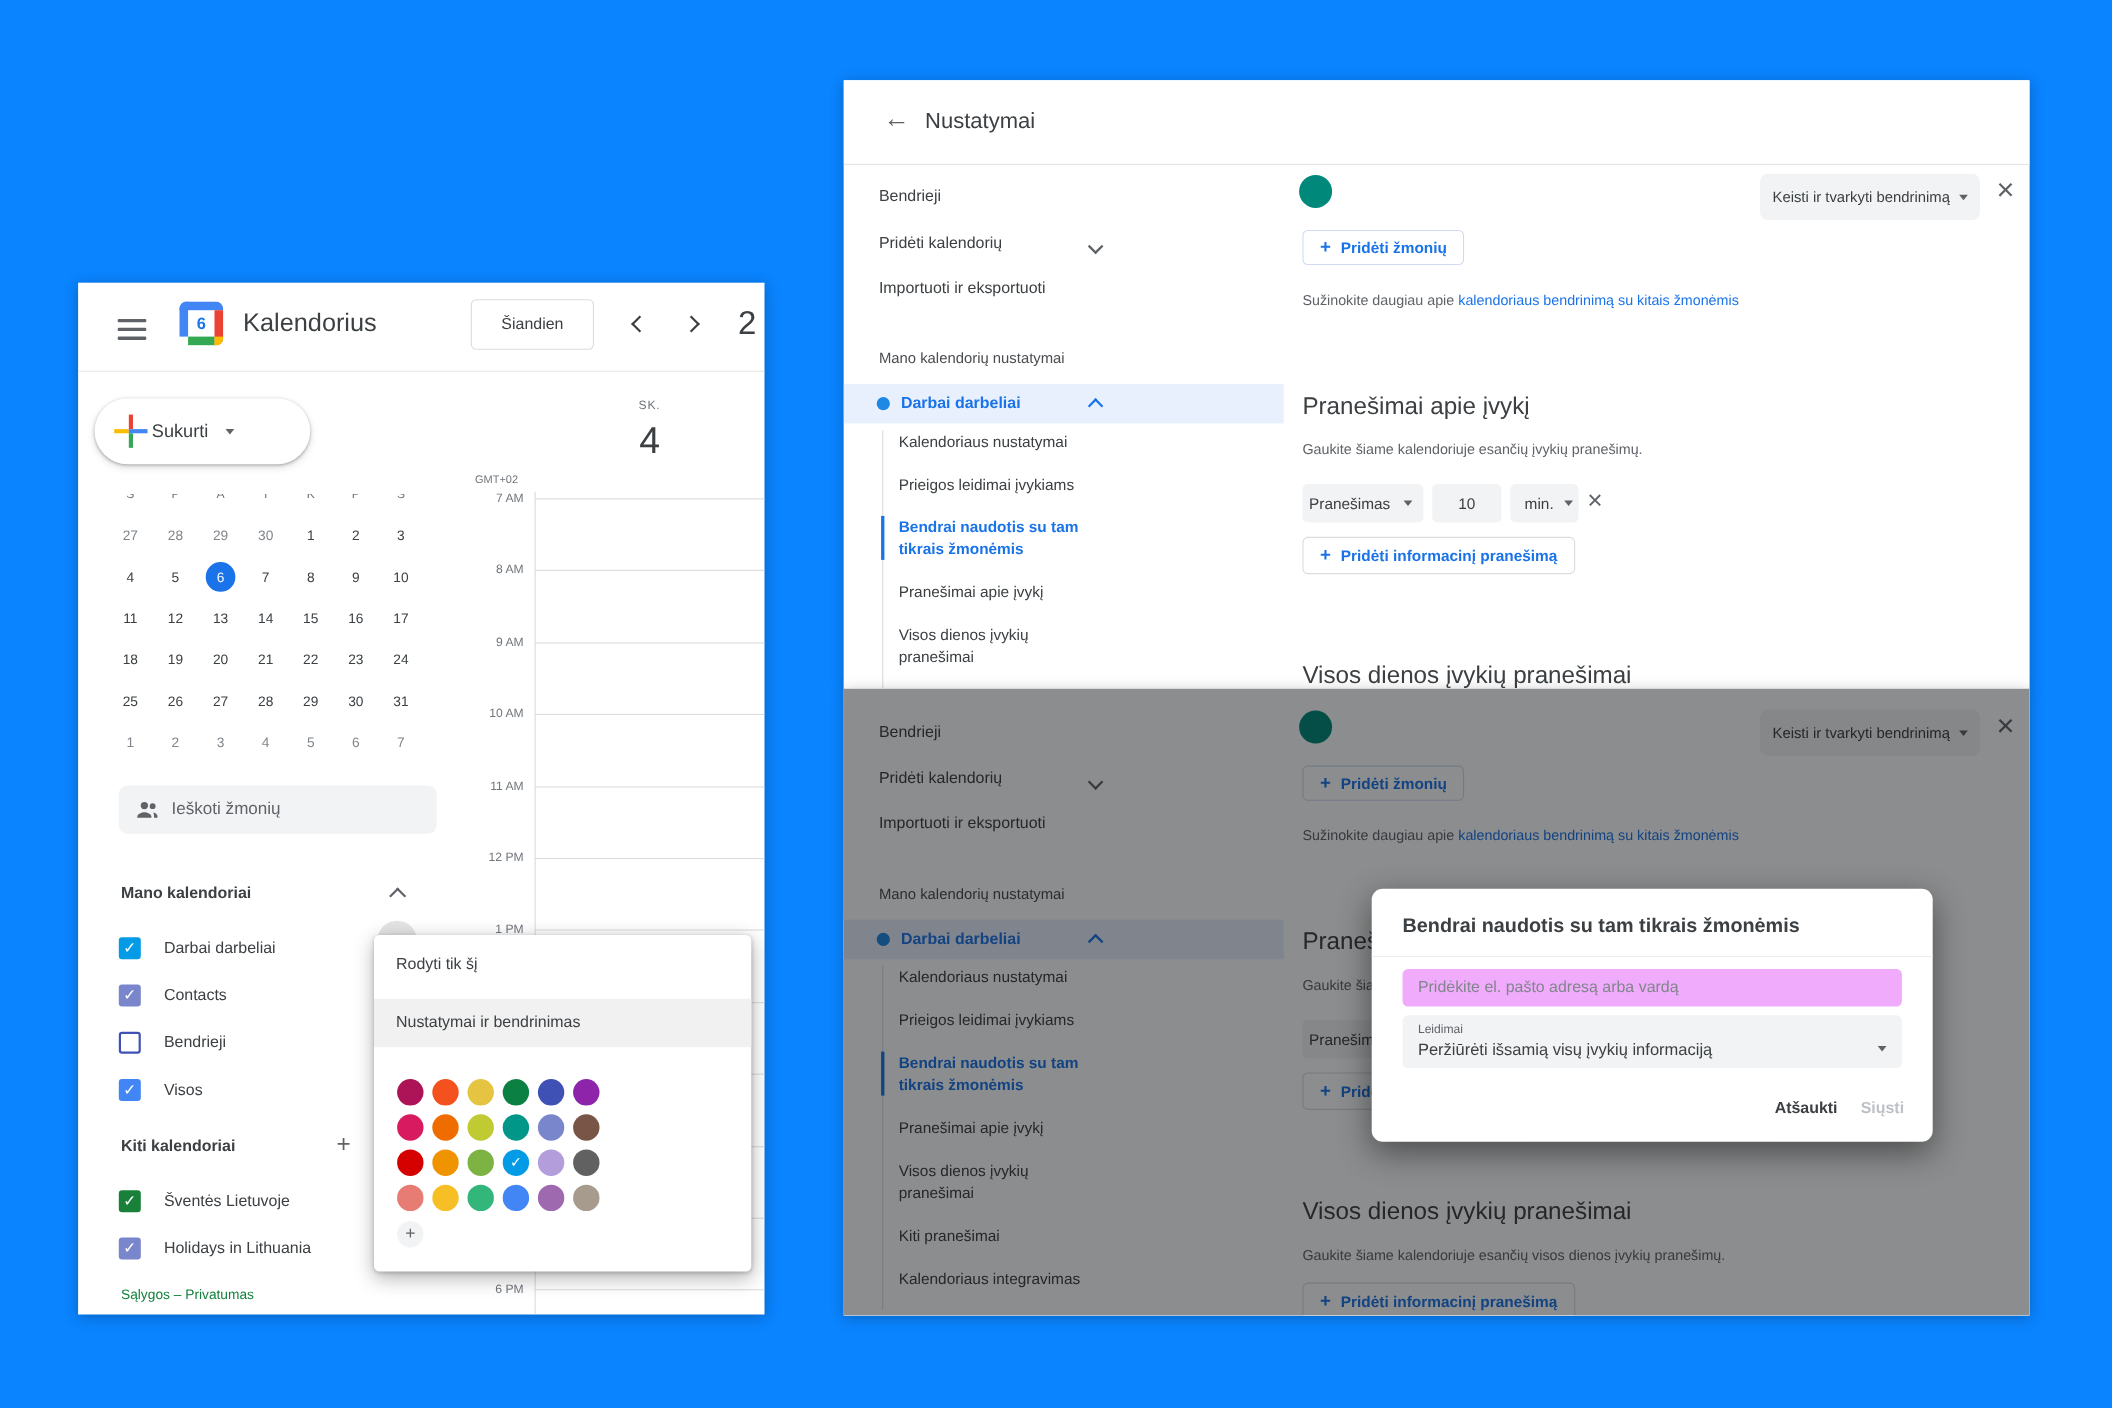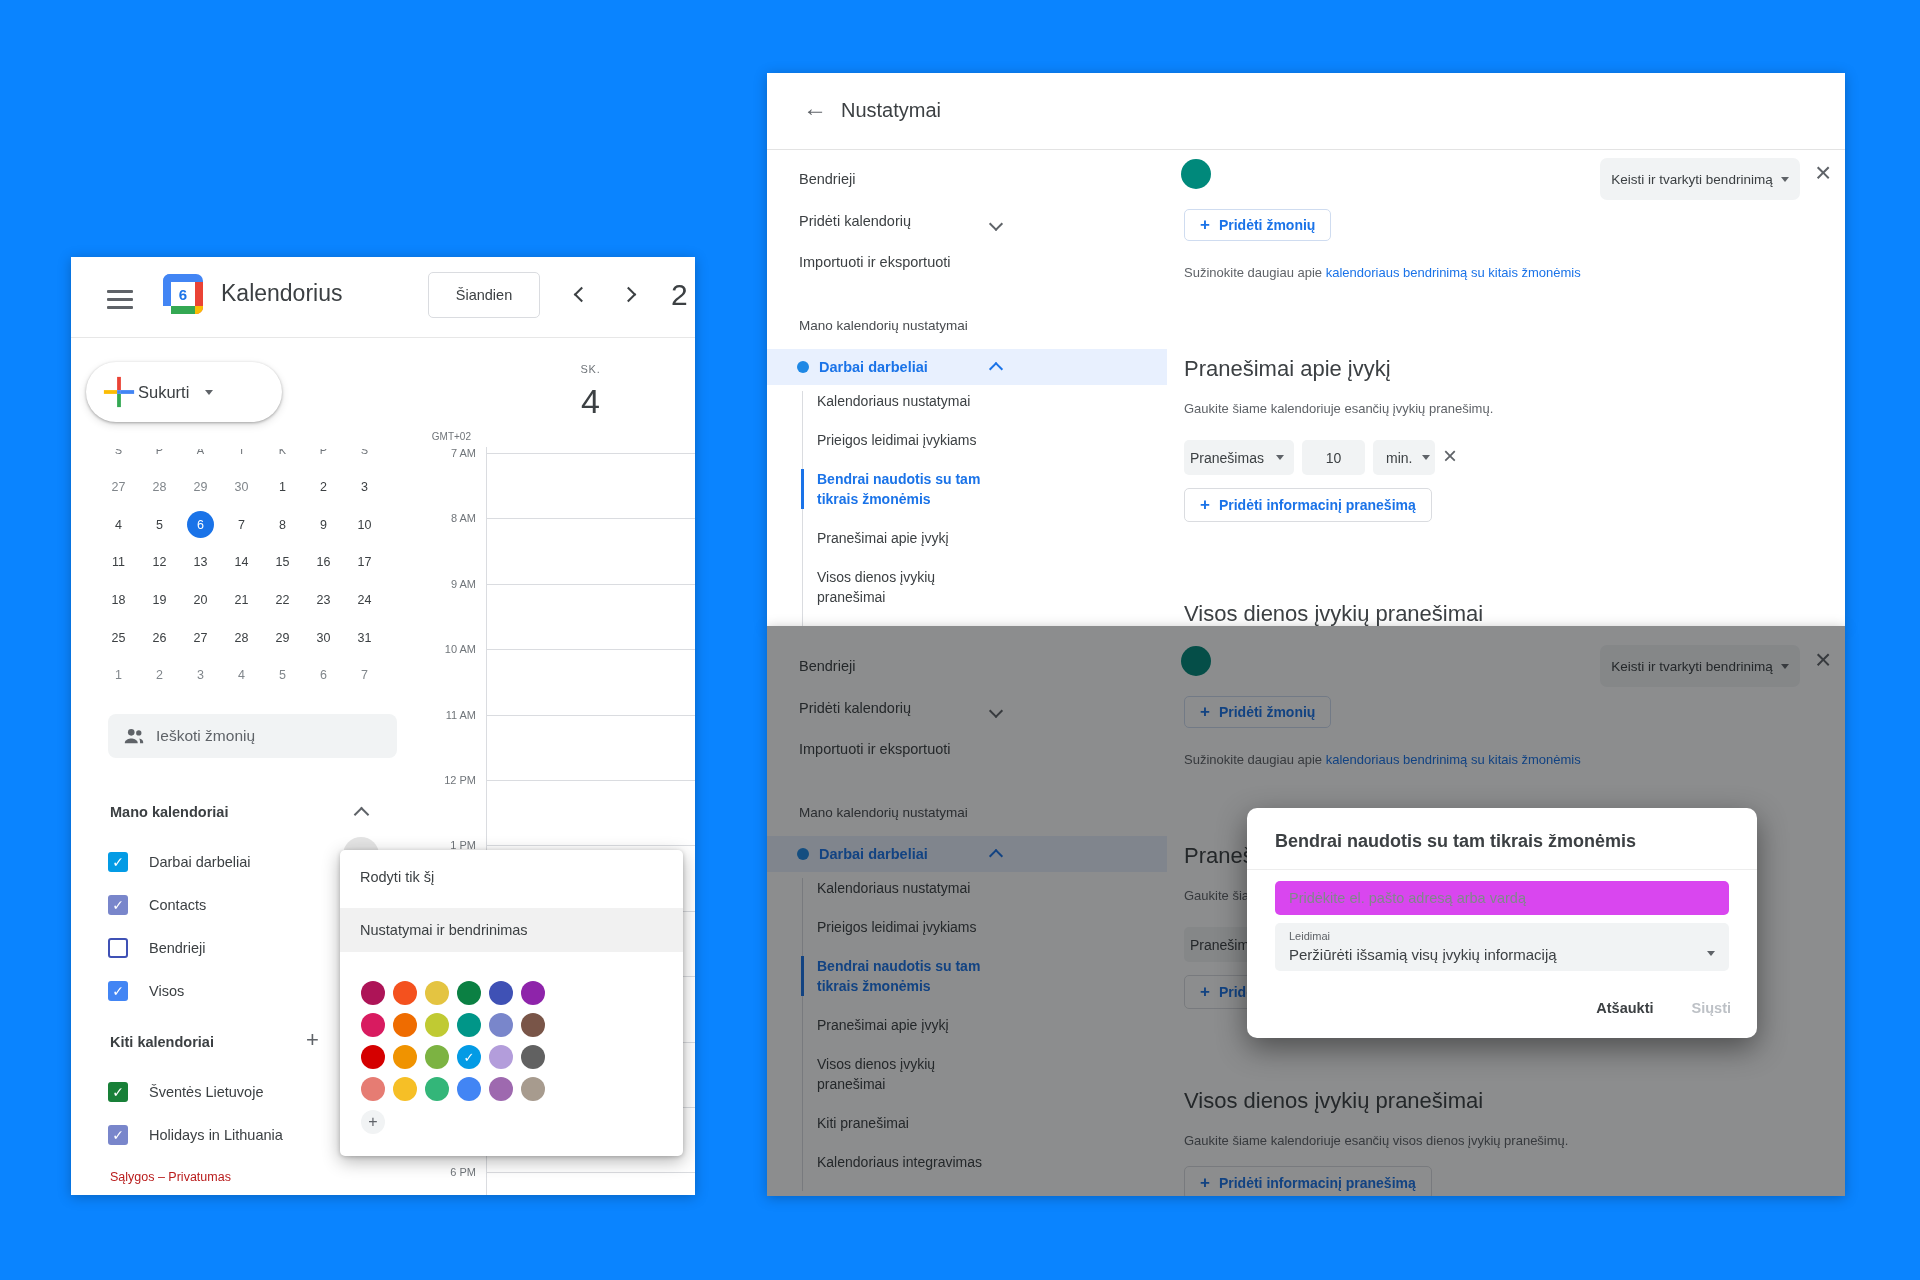--- a/index.html
+++ b/index.html
@@ -51,21 +51,21 @@
   .cal-list{left:0;width:340px;}
   .myc-list{top:583px;} .oth-list{top:813px;}
   .cal-row{height:43px;display:flex;align-items:center;}
   .cbx{width:20px;height:20px;margin-left:37px;border-radius:3px;box-sizing:border-box;flex:none;
     display:flex;align-items:center;justify-content:center;}
   .cbx.checked{background:var(--cb);}
   .cbx.checked::after{content:"✓";color:#fff;font-size:14px;font-weight:bold;}
   .cbx.unchecked{border:2px solid var(--cb);background:#fff;}
   .cal-label{margin-left:21px;font-size:14.5px;color:#3c4043;}
   .oth-title{left:39px;top:777px;} .oth-plus{left:235px;top:770px;font-size:22px;color:#5f6368;font-weight:300;}
-  .terms{left:39px;top:913px;font-size:12.5px;color:#b91c1c;}
+  .terms{left:39px;top:913px;font-size:12.5px;color:#15803d;}
   
   .dv-gmt{left:340px;top:174px;width:60px;text-align:right;font-size:10px;color:#70757a;}
   .day-head{left:415px;top:106px;width:209px;text-align:center;}
   .dh-abbr{font-size:11px;letter-spacing:.8px;color:#70757a;}
   .dh-num{font-size:34px;color:#3c4043;margin-top:7px;}
   .dv-line{left:415px;top:190px;bottom:0;width:1px;background:#dadce0;}
   .dv-rows{left:415px;right:0;top:196px;}
   .dv-row{height:64.4px;border-top:1px solid #dadce0;position:relative;}
   .dv-label{position:absolute;left:-66px;top:-7px;width:56px;text-align:right;font-size:11px;color:#70757a;}
   .opt-circle{left:272px;top:580px;width:36px;height:36px;border-radius:50%;background:#e4e4e4;z-index:2;}
@@ -122,28 +122,28 @@
   .nbtn{border:1px solid #dadce0;height:34px;}
   .btn1{left:417px;top:415px;} .btn2{left:417px;top:606px;}
   .s-h2{left:417px;top:528px;font-size:22px;color:#3c4043;}
   .s-sub2{left:417px;top:573px;font-size:13px;color:#5f6368;}
   .dim{position:absolute;left:0;top:0;right:0;bottom:0;background:rgba(10,12,14,.47);z-index:5;}
   
   .modal{left:480px;top:182px;width:510px;height:230px;background:#fff;border-radius:10px;z-index:10;
     box-shadow:0 10px 30px rgba(0,0,0,.45);}
   .m-title{left:28px;top:23px;font-size:18px;font-weight:bold;color:#3c4043;}
   .m-hdiv{left:0;right:0;top:61px;height:1px;background:#ededed;}
-  .m-input{left:28px;top:73px;width:454px;height:34px;background:#d946ef;border:none;border-radius:5px;
+  .m-input{left:28px;top:73px;width:454px;height:34px;background:#f0abfc;border:none;border-radius:5px;
     padding:0 14px;box-sizing:border-box;font-size:14.5px;font-family:inherit;color:#3c4043;}
   .m-input::placeholder{color:#80868b;}
   .m-select{left:28px;top:115px;width:454px;height:48px;background:#f1f3f4;border-radius:5px;}
   .m-lab{left:14px;top:7px;font-size:11px;color:#5f6368;}
   .m-val{left:14px;top:23px;font-size:15px;color:#3c4043;}
   .m-tri{right:14px;top:28px;position:absolute;}
-  .m-actions{position:absolute;right:26px;top:192px;display:flex;gap:38px;}
+  .m-actions{position:absolute;right:26px;top:192px;display:flex;gap:21px;}
   .m-cancel{font-size:14.5px;font-weight:bold;color:#3c4043;}
   .m-send{font-size:14.5px;font-weight:bold;color:#bdc1c6;}
 </style>
 </head>
 <body>
 
 <div class="stage">
 
   <div class="win cal-win">
     <div class="abs hamb">

